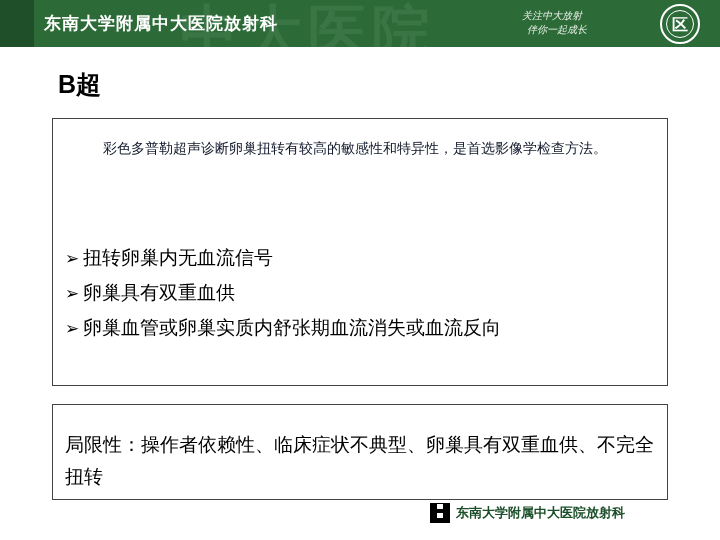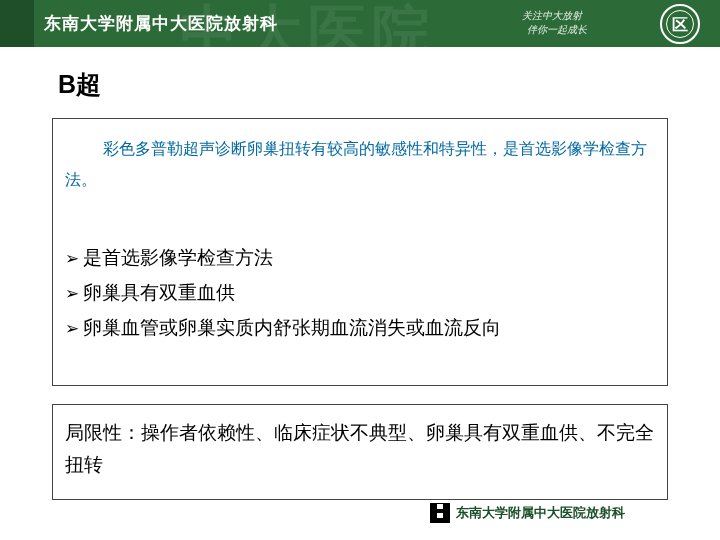--- a/index.html
+++ b/index.html
@@ -118,23 +118,23 @@
     height: 268px;
     border: 1px solid #444444;
     box-sizing: border-box;
     background: #ffffff;
   }
   .para {
     position: absolute;
     left: 12px;
     top: 14px;
     right: 10px;
-    font-size: 16px;
+    font-size: 14px;
     line-height: 31px;
-    color: #0369a1;
+    color: #0f172a;
     text-indent: 38px;
   }
   .bullets {
     position: absolute;
     left: 12px;
     top: 122px;
     right: 8px;
   }
   .bullet {
     font-size: 19px;
@@ -154,21 +154,21 @@
     top: 404px;
     width: 616px;
     height: 96px;
     border: 1px solid #444444;
     box-sizing: border-box;
     background: #ffffff;
   }
   .limit-text {
     position: absolute;
     left: 12px;
-    top: 12px;
+    top: 24px;
     right: 12px;
     font-size: 19px;
     line-height: 32px;
     color: #000000;
   }
   
   .footer {
     position: absolute;
     left: 430px;
     top: 500px;
@@ -213,21 +213,21 @@
       <div class="logo-inner">区</div>
     </div>
   </div>
 
   <div class="slide-title">B超</div>
 
   <div class="content-box">
     <div class="para">彩色多普勒超声诊断卵巢扭转有较高的敏感性和特异性，是首选影像学检查方法。</div>
     <div class="bullets">
       <div class="bullet">
-        <span class="marker">➢</span><span>是首选影像学检查方法</span>
+        <span class="marker">➢</span><span>扭转卵巢内无血流信号</span>
       </div>
       <div class="bullet">
         <span class="marker">➢</span><span>卵巢具有双重血供</span>
       </div>
       <div class="bullet">
         <span class="marker">➢</span><span>卵巢血管或卵巢实质内舒张期血流消失或血流反向</span>
       </div>
     </div>
   </div>
 

